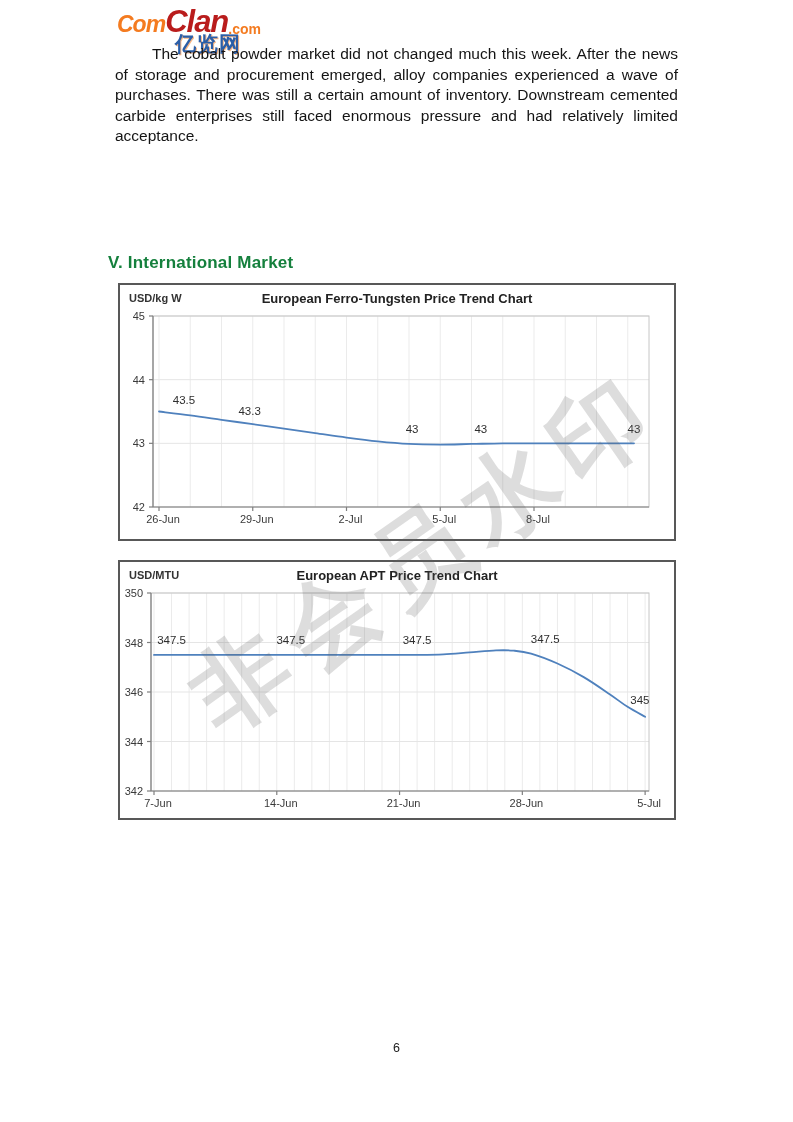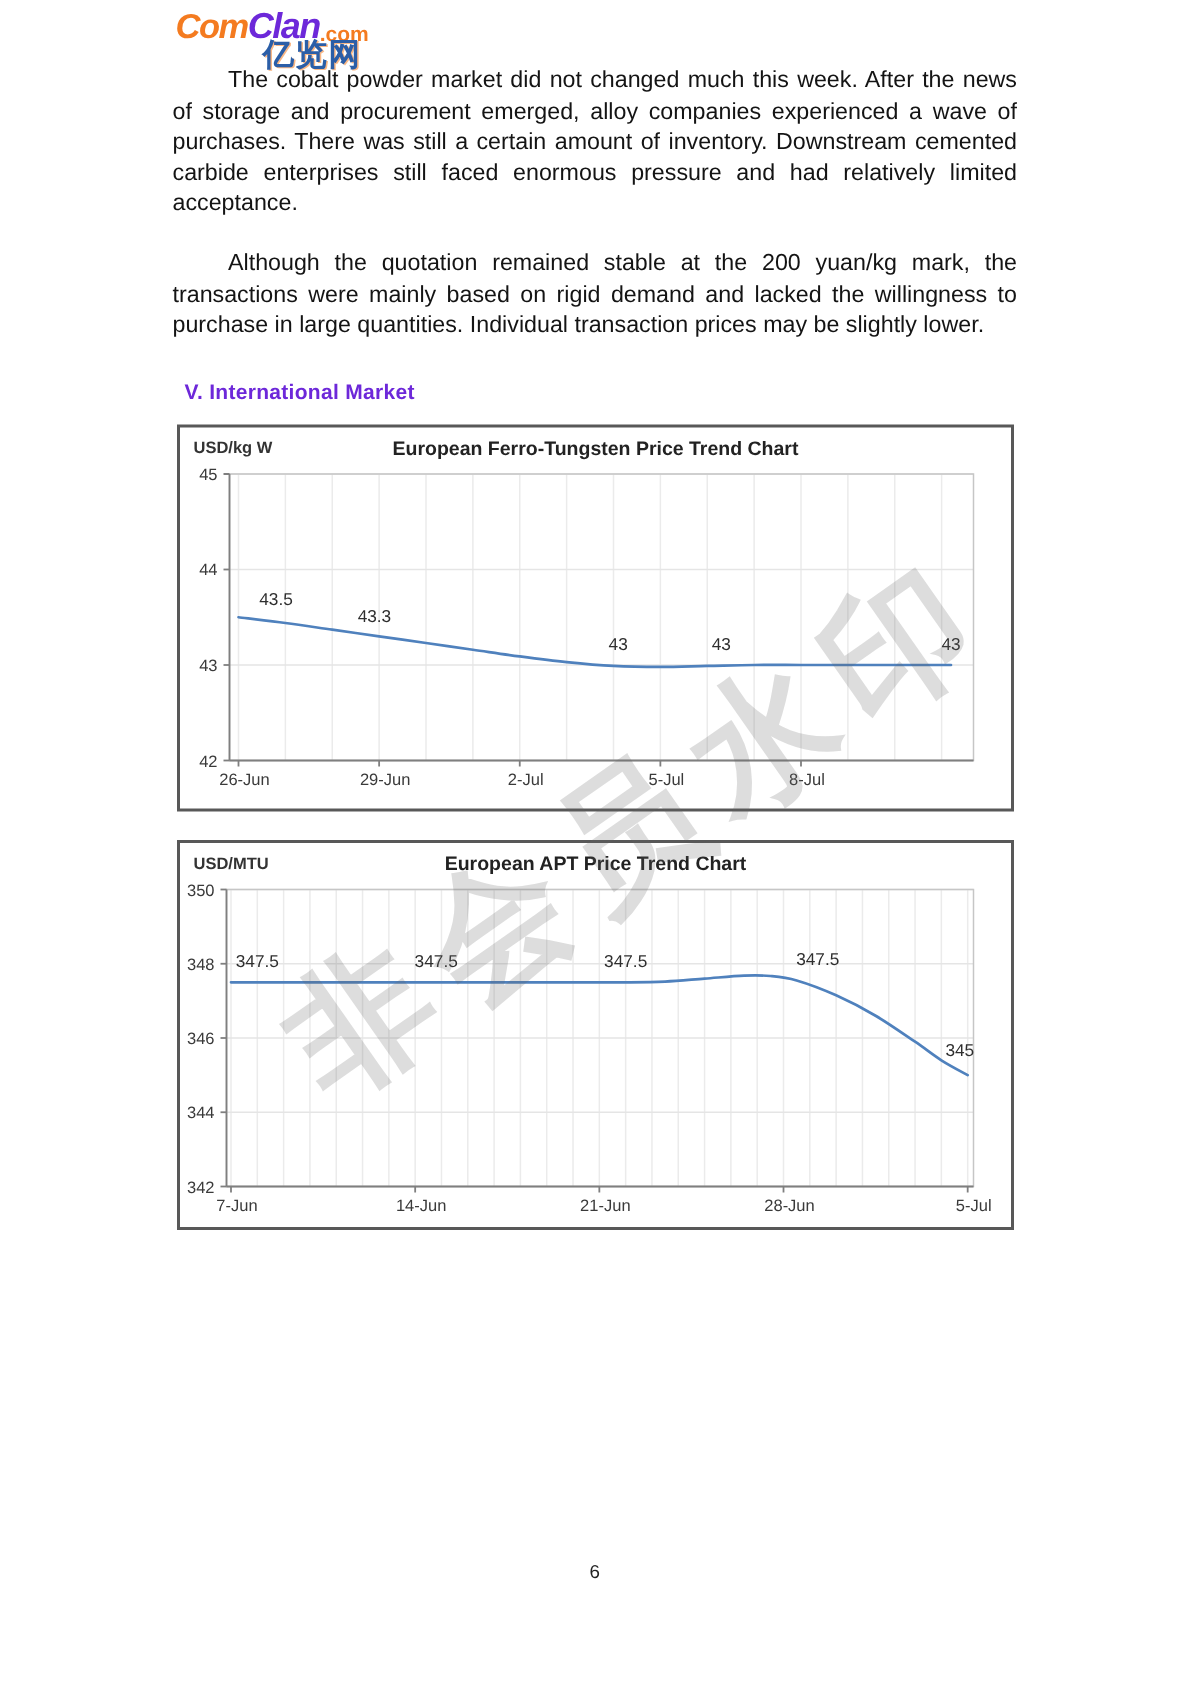--- a/index.html
+++ b/index.html
@@ -4,32 +4,32 @@
 <style>
   html,body{margin:0;padding:0;background:#fff;}
   .page{
     position:relative;width:793px;height:1122px;background:#ffffff;overflow:hidden;
     font-family:"Liberation Sans",sans-serif;color:#111;
   }
   
   .logo{position:absolute;left:117px;top:6px;line-height:1;}
   .logo-main{white-space:nowrap;}
   .logo-com{color:#f47b20;font-style:italic;font-weight:900;font-size:23px;letter-spacing:-1px;text-align:right;}
-  .logo-clan{color:#6d28d9;font-style:italic;font-weight:900;font-size:24px;letter-spacing:-1px;}
+  .logo-clan{color:#b91c1c;font-style:italic;font-weight:900;font-size:31px;letter-spacing:-1px;}
   .logo-suffix{color:#f47b20;font-weight:bold;font-size:14px;vertical-align:-2px;}
   .logo-cn{color:#2b5ea7;font-weight:bold;font-size:21px;margin:-4px 0 0 58px;letter-spacing:1px;
     text-shadow:1px 1px 0 rgba(244,123,32,.55);}
   
   .para{position:absolute;left:115px;width:563px;margin:0;text-align:justify;
     font-size:15.5px;line-height:20.5px;color:#141414;text-indent:37px;}
   #para1{top:44px;}
   #para2{top:166px;}
   
-  .section-heading{position:absolute;left:123px;top:253px;margin:0;
-    font-size:14px;font-weight:bold;color:#6d28d9;letter-spacing:.2px;}
+  .section-heading{position:absolute;left:108px;top:253px;margin:0;
+    font-size:17px;font-weight:bold;color:#15803d;letter-spacing:.2px;}
   
   .chart-box{position:absolute;left:118px;width:554px;background:#fff;border:2px solid #585858;}
   #chart-box-1{top:283px;height:254px;}
   #chart-box-2{top:560px;height:256px;}
   .chart-box svg{display:block;}
   
   .watermark{
     position:absolute;left:115px;top:495px;width:620px;height:114px;
     line-height:114px;text-align:center;
     font-size:95px;font-weight:bold;letter-spacing:14px;color:rgba(100,100,100,.22);
@@ -47,21 +47,20 @@
 
   <div class="logo">
     <div class="logo-main">
       <span class="logo-com">Com</span><span class="logo-clan">Clan</span><span class="logo-suffix">.com</span>
     </div>
     <div class="logo-cn">亿览网</div>
   </div>
 
   <p class="para" id="para1">The cobalt powder market did not changed much this week. After the news of storage and procurement emerged, alloy companies experienced a wave of purchases. There was still a certain amount of inventory. Downstream cemented carbide enterprises still faced enormous pressure and had relatively limited acceptance.</p>
 
-  <p class="para" id="para2">Although the quotation remained stable at the 200 yuan/kg mark, the transactions were mainly based on rigid demand and lacked the willingness to purchase in large quantities. Individual transaction prices may be slightly lower.</p>
 
   <h2 class="section-heading">V. International Market</h2>
 
   <div class="chart-box" id="chart-box-1">
       <svg width="554" height="254" viewBox="0 0 554 254">
         <line x1="39" y1="31" x2="39" y2="222" stroke="#ebebeb" stroke-width="1"></line>
         <line x1="70.25" y1="31" x2="70.25" y2="222" stroke="#ebebeb" stroke-width="1"></line>
         <line x1="101.5" y1="31" x2="101.5" y2="222" stroke="#ebebeb" stroke-width="1"></line>
         <line x1="132.75" y1="31" x2="132.75" y2="222" stroke="#ebebeb" stroke-width="1"></line>
         <line x1="164" y1="31" x2="164" y2="222" stroke="#ebebeb" stroke-width="1"></line>

